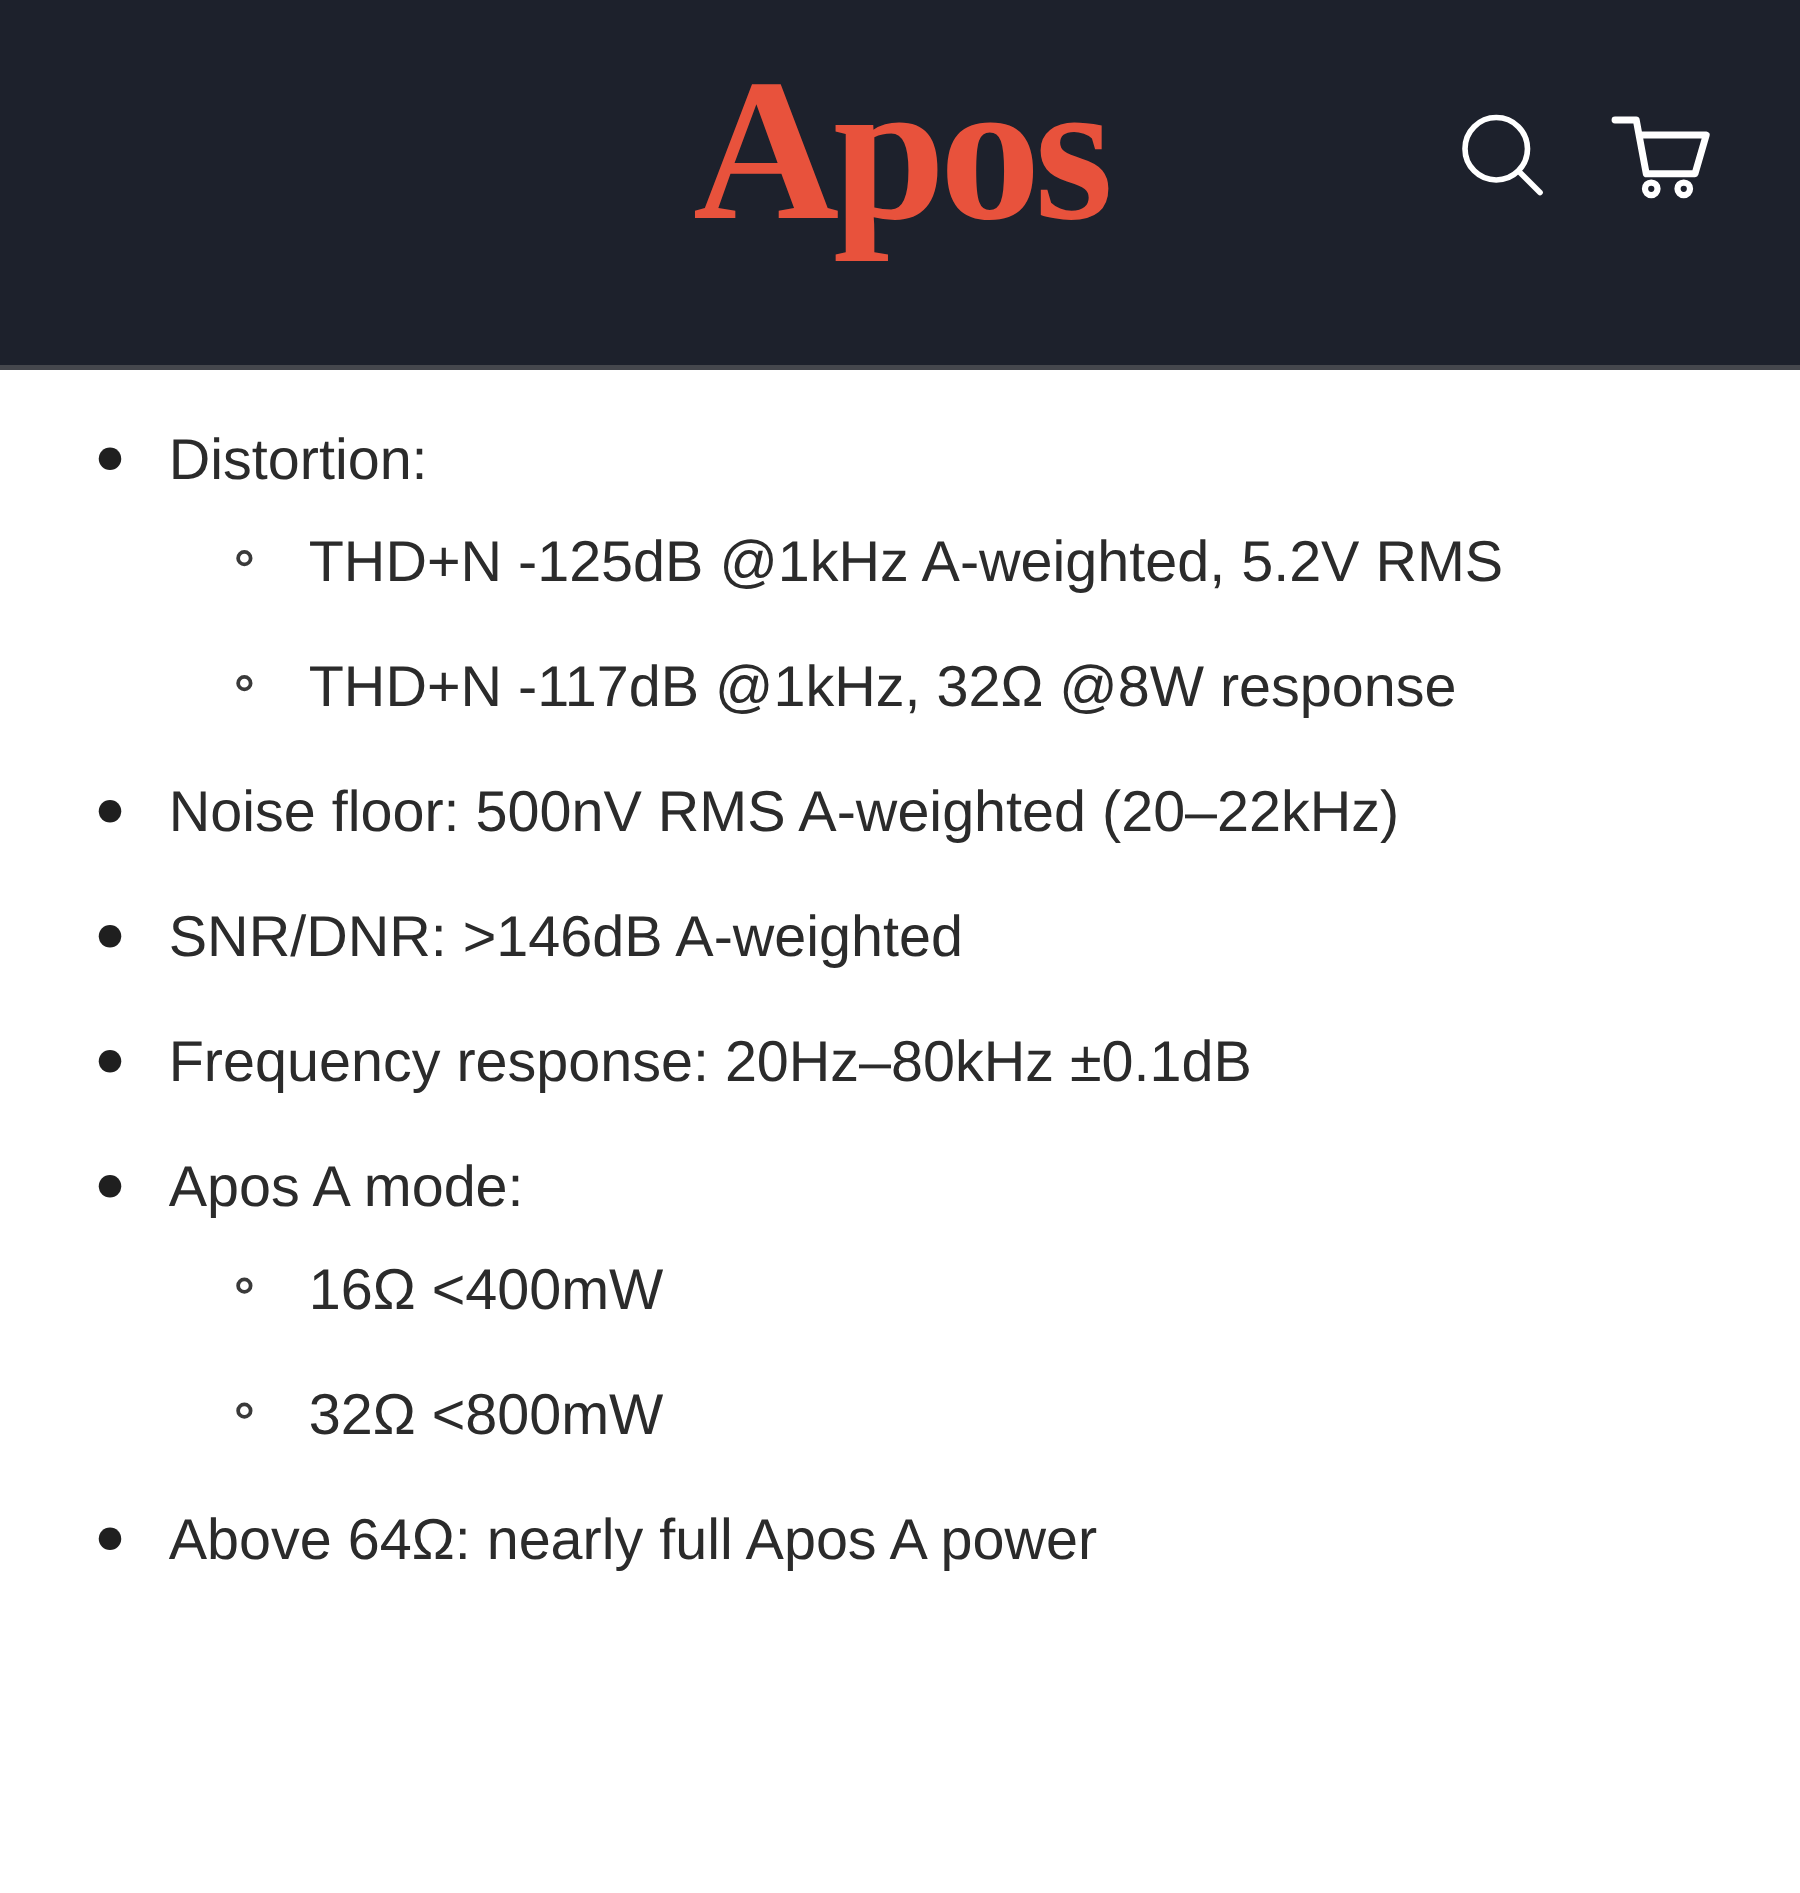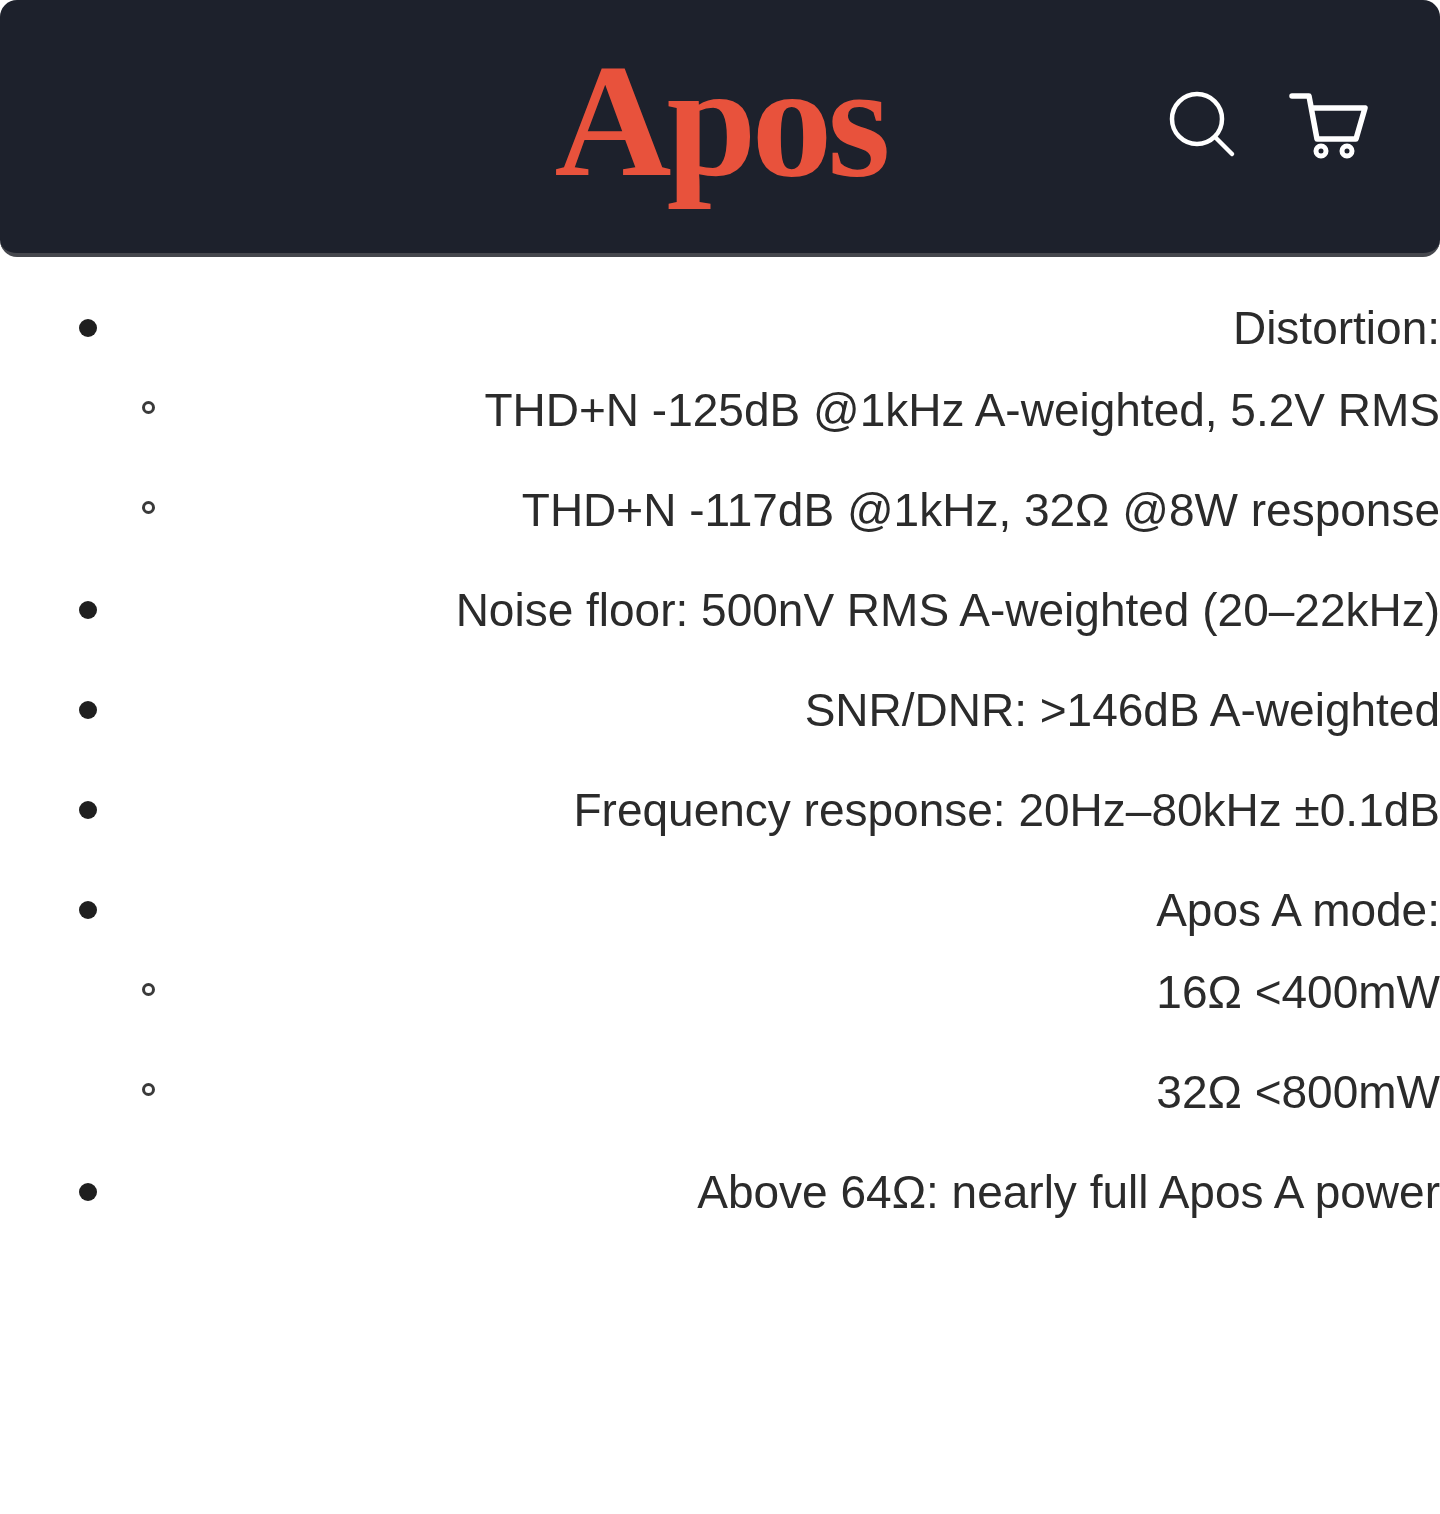--- a/index.html
+++ b/index.html
@@ -10,24 +10,23 @@
     background: #ffffff;
     font-family: "Liberation Sans", "DejaVu Sans", sans-serif;
     overflow: hidden;
     position: relative;
   }
 
   
   .site-header {
     position: relative;
     width: 1440px;
-    height: 257px;
+    height: 296px;
     background: #1d212c;
     border-bottom: 4px solid #45474d;
-    border-radius: 17px;
   }
   .menu-btn {
     position: absolute;
     left: 70px;
     top: 99px;
     width: 76px;
     height: 53px;
     background: transparent;
     border: none;
     cursor: pointer;
@@ -64,32 +63,31 @@
     padding: 0;
     cursor: pointer;
   }
   .search-btn { left: 1166px; top: 89px; width: 74px; height: 72px; }
   .cart-btn   { left: 1286px; top: 90px; width: 88px; height: 72px; }
 
   
   .specs {
     padding-top: 30px;
     color: #2b2b2b;
-    text-align: right;
   }
   .spec-row {
     position: relative;
     font-size: 46px;
     line-height: 82px;
     color: #2b2b2b;
     margin-bottom: 18px;
   }
   .spec-row.tight { margin-bottom: 0; }
   .spec-row.lvl1 { padding-left: 135px; }
-  .spec-row.lvl2 { padding-left: 200px; }
+  .spec-row.lvl2 { padding-left: 200px; margin-left: 47px; }
   .marker {
     position: absolute;
     top: 32px;
     border-radius: 50%;
   }
   .lvl1 .marker {
     left: 79px;
     width: 18px;
     height: 18px;
     background: #1f1f1f;

